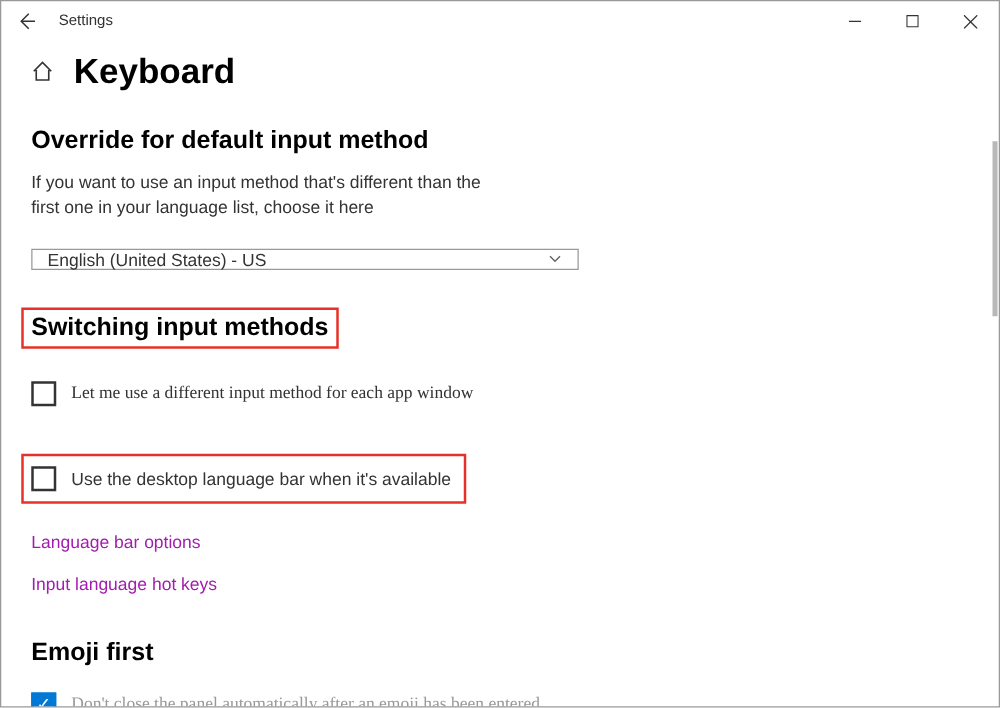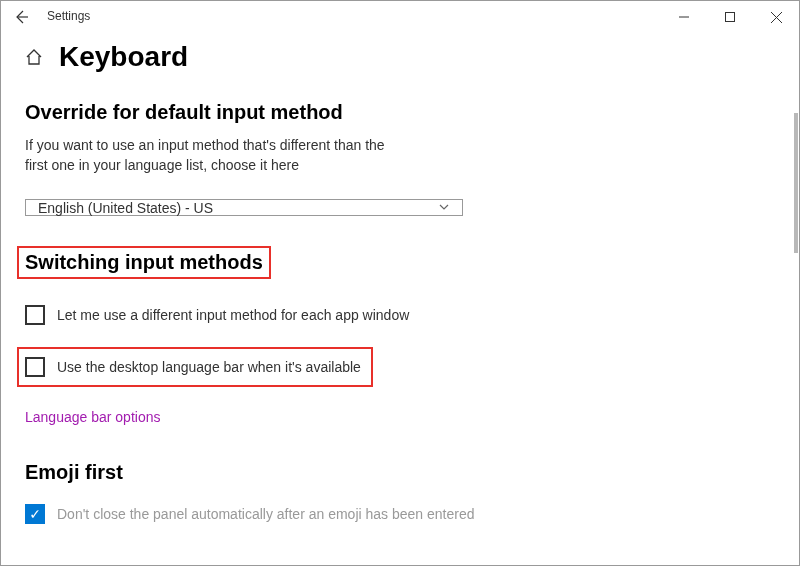--- a/index.html
+++ b/index.html
@@ -86,20 +86,21 @@
       margin-bottom: 30px;
     }
     .chev { color: #666; }
     .checkbox-row {
       display: flex;
       align-items: center;
       gap: 12px;
       margin-bottom: 22px;
       font-size: 14px;
       color: #333;
+      font-family: Liberation Serif, serif;
     }
     .checkbox {
       width: 20px;
       height: 20px;
       border: 2px solid #333;
       display: inline-flex;
       align-items: center;
       justify-content: center;
       flex-shrink: 0;
     }
@@ -125,20 +126,21 @@
     .highlight-red-wide {
       border: 2.5px solid #e8302a;
       padding: 8px 10px 8px 6px;
       margin-left: -8px;
       margin-bottom: 22px;
       display: inline-flex;
       align-items: center;
       gap: 12px;
       font-size: 14px;
       color: #333;
+      margin-top: 16px;
     }
     .section-gap { height: 14px; }
     .icon-svg { display: block; }
     .scrollbar-track {
       position: absolute;
       right: 0;
       top: 80px;
       width: 6px;
       height: 300px;
       background: transparent;
@@ -220,20 +222,21 @@
     <span class="checkbox"></span>
     <span>Let me use a different input method for each app window</span>
   </div>
 
   <div class="highlight-red-wide">
     <span class="checkbox"></span>
     <span>Use the desktop language bar when it's available</span>
   </div>
 
   <a class="link">Language bar options</a>
+  <a class="link">Input language hot keys</a>
 
   <div style="height:18px;"></div>
 
   <h2 class="section-title">Emoji first</h2>
   <div style="height:8px;"></div>
   <div class="checkbox-row cut-off">
     <span class="checkbox checked">✓</span>
     <span>Don't close the panel automatically after an emoji has been entered</span>
   </div>
 

